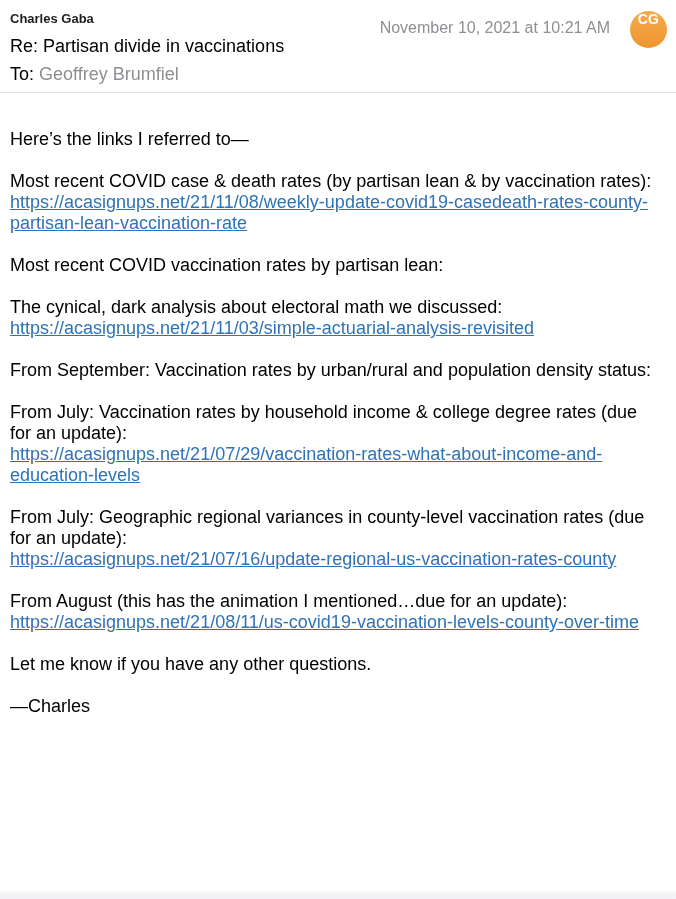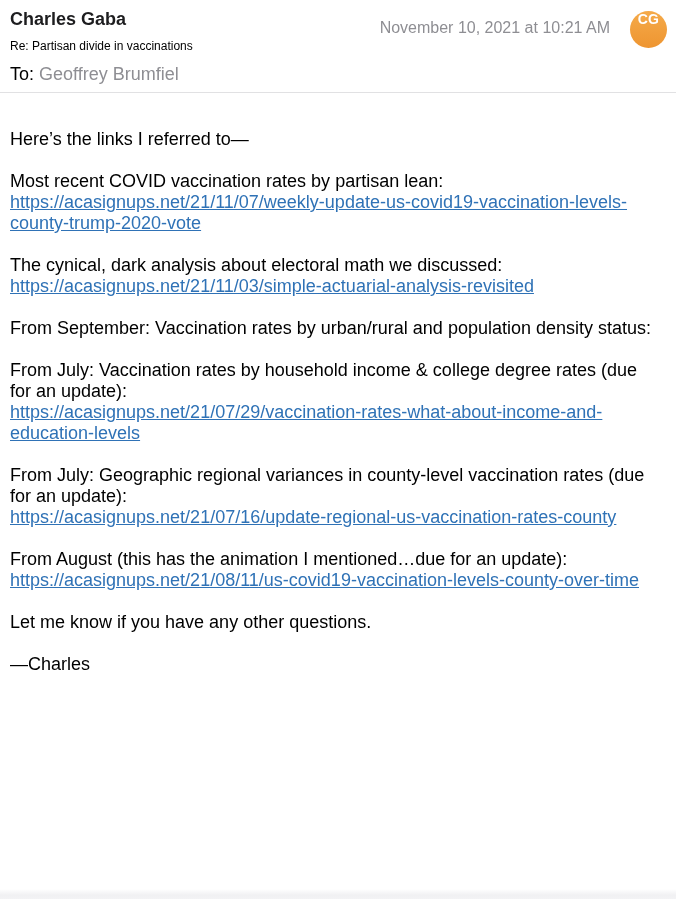--- a/index.html
+++ b/index.html
@@ -14,21 +14,21 @@
     position: relative;
   }
 
   
   .msg-header {
     position: relative;
     padding: 9px 10px 0 10px;
     height: 93px;
   }
   .sender-name {
-    font-size: 18px;
+    font-size: 13px;
     font-weight: 700;
     color: #1d1d1f;
     line-height: 16px;
     padding-top: 2px;
   }
   .msg-date {
     position: absolute;
     top: 18px;
     right: 66px;
     font-size: 16px;
@@ -45,21 +45,21 @@
     background: linear-gradient(180deg, #f5aa49 0%, #ee9531 100%);
     color: #ffffff;
     font-size: 14px;
     font-weight: 600;
     display: flex;
     align-items: flex-start;
     justify-content: center;
     letter-spacing: 0.2px;
   }
   .subject-line {
-    font-size: 12px;
+    font-size: 18px;
     color: #000000;
     margin-top: 9px;
     line-height: 21px;
   }
   .to-line {
     font-size: 18px;
     margin-top: 7px;
     line-height: 21px;
   }
   .to-label { color: #000000; }
@@ -108,24 +108,27 @@
   <div class="subject-line">Re: Partisan divide in vaccinations</div>
   <div class="to-line">
     <span class="to-label">To:</span><span class="recipient-name">Geoffrey Brumfiel</span>
   </div>
   <div class="header-divider"></div>
 </div>
 
 <div class="email-body">
   <p>Here’s the links I referred to—</p>
 
+  <p>
+    <span>Most recent COVID case &amp; death rates (by partisan lean &amp; by vaccination rates):</span>
+    <a class="msg-link">https://acasignups.net/21/11/08/weekly-update-covid19-casedeath-rates-county-partisan-lean-vaccination-rate</a>
+  </p>
 
   <p>
     <span>Most recent COVID vaccination rates by partisan lean:</span>
-    <a class="msg-link">https://acasignups.net/21/11/07/weekly-update-us-covid19-vaccination-levels-county-trump-2020-vote</a>
   </p>
 
 
   <p>
     <span>The cynical, dark analysis about electoral math we discussed:</span>
     <a class="msg-link">https://acasignups.net/21/11/03/simple-actuarial-analysis-revisited</a>
   </p>
 
   <p>
     <span>From September: Vaccination rates by urban/rural and population density status:</span>

